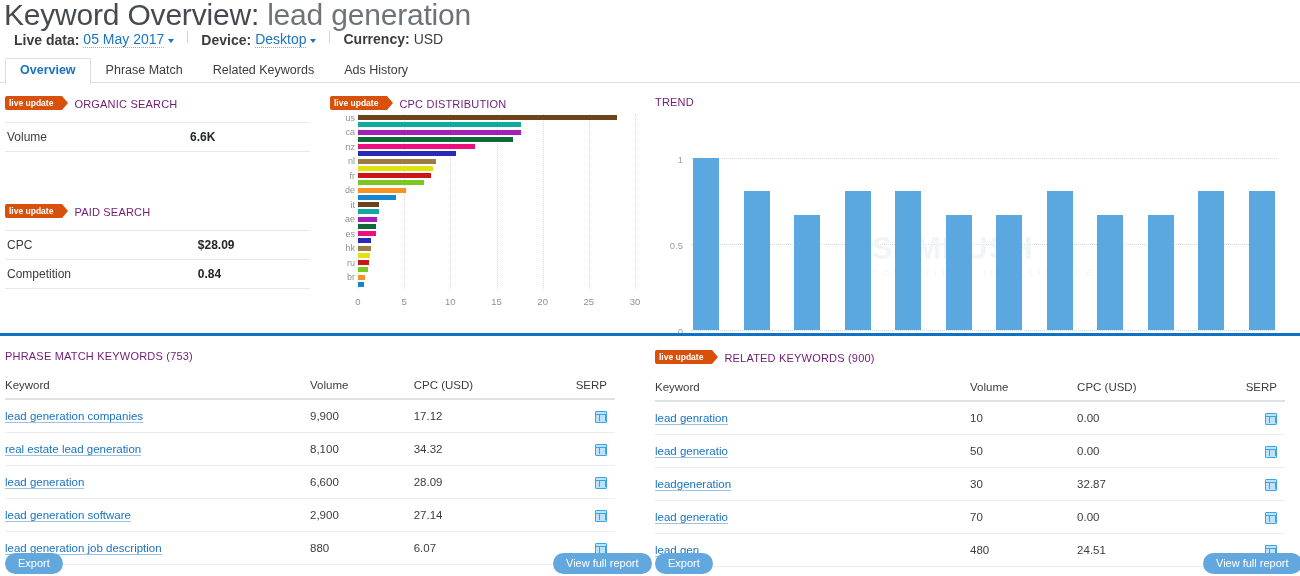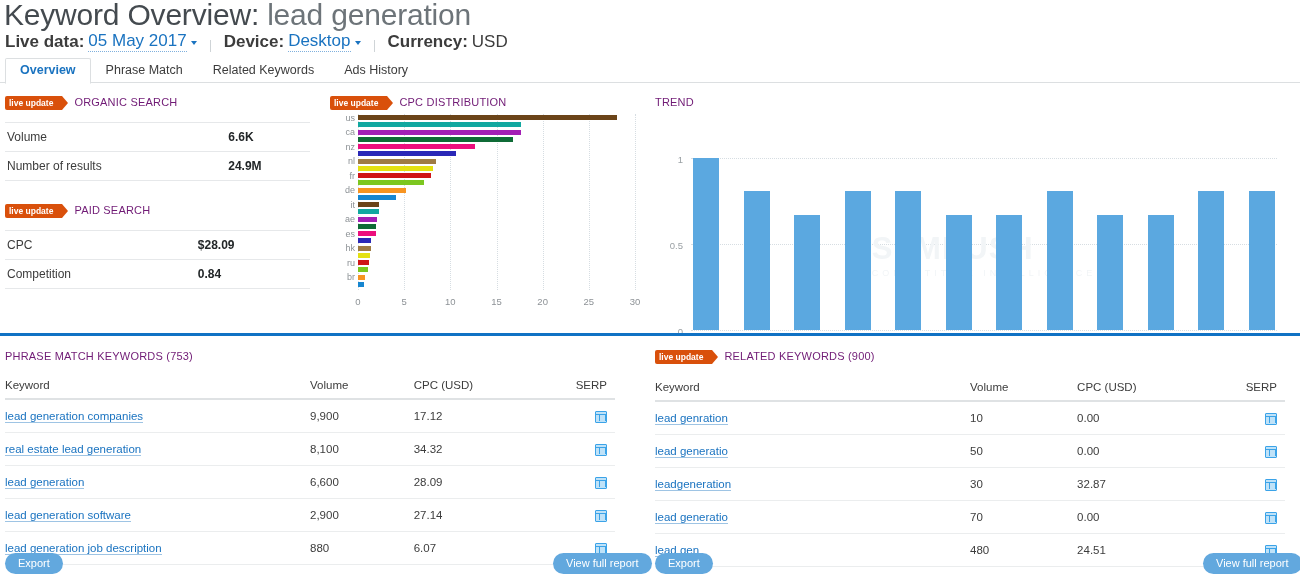--- a/index.html
+++ b/index.html
@@ -16,23 +16,23 @@
 
   
   .page-title {
     position: absolute; left: 4px; top: -2px;
     font-size: 30px; font-weight: 400; color: #444a4f;
     white-space: nowrap; letter-spacing: -0.2px;
   }
   .page-title .kw { color: #6d7479; }
 
   .meta-bar {
-    position: absolute; left: 5px; top: 31px;
-    font-size: 17px; color: #3c3c3c;
-    display: flex; align-items: flex-end; gap: 0px;
+    position: absolute; left: 14px; top: 31px;
+    font-size: 14px; color: #3c3c3c;
+    display: flex; align-items: flex-start; gap: 0px;
     white-space: nowrap;
   }
   .meta-item { display: inline-flex; align-items: center; }
   .meta-label { font-weight: bold; }
   .meta-link {
     color: #1a73c0; border-bottom: 1px dotted #7fb0dd;
     margin-left: 4px; text-decoration: none; cursor: pointer;
   }
   .caret {
     display: inline-block; margin-left: 4px;
@@ -80,21 +80,21 @@
     width: 0; height: 0;
     border-top: 7px solid transparent;
     border-bottom: 7px solid transparent;
     border-left: 6px solid #d9500b;
   }
 
   .sec-title {
     font-size: 11px; font-weight: normal; color: #701a75;
     letter-spacing: 0.2px; white-space: nowrap;
   }
-  .sec-head { display: flex; align-items: flex-start; gap: 12px; }
+  .sec-head { display: flex; align-items: flex-end; gap: 12px; }
 
   
   .panel-organic { position: absolute; left: 5px; top: 96px; width: 305px; }
   .panel-paid    { position: absolute; left: 5px; top: 204px; width: 305px; }
 
   .metric-table { width: 100%; border-collapse: collapse; margin-top: 12px; }
   .metric-table tr { border-bottom: 1px solid #e6e8ea; }
   .metric-table tr:first-child { border-top: 1px solid #e6e8ea; }
   .metric-table td {
     font-size: 12px; padding: 7px 2px 7px 2px; color: #3c3c3c;
@@ -258,24 +258,20 @@
     <div class="sec-head">
       <span class="live-badge">live update</span>
       <span class="sec-title">ORGANIC SEARCH</span>
     </div>
     <table class="metric-table">
       <tbody>
           <tr>
         <td>Volume</td>
         <td class="val">6.6K</td>
       </tr>
-      <tr>
-        <td>Number of results</td>
-        <td class="val">24.9M</td>
-      </tr>
     </tbody>
       </table>
   </div>
 
   <div class="panel-paid">
     <div class="sec-head">
       <span class="live-badge">live update</span>
       <span class="sec-title">PAID SEARCH</span>
     </div>
     <table class="metric-table">

